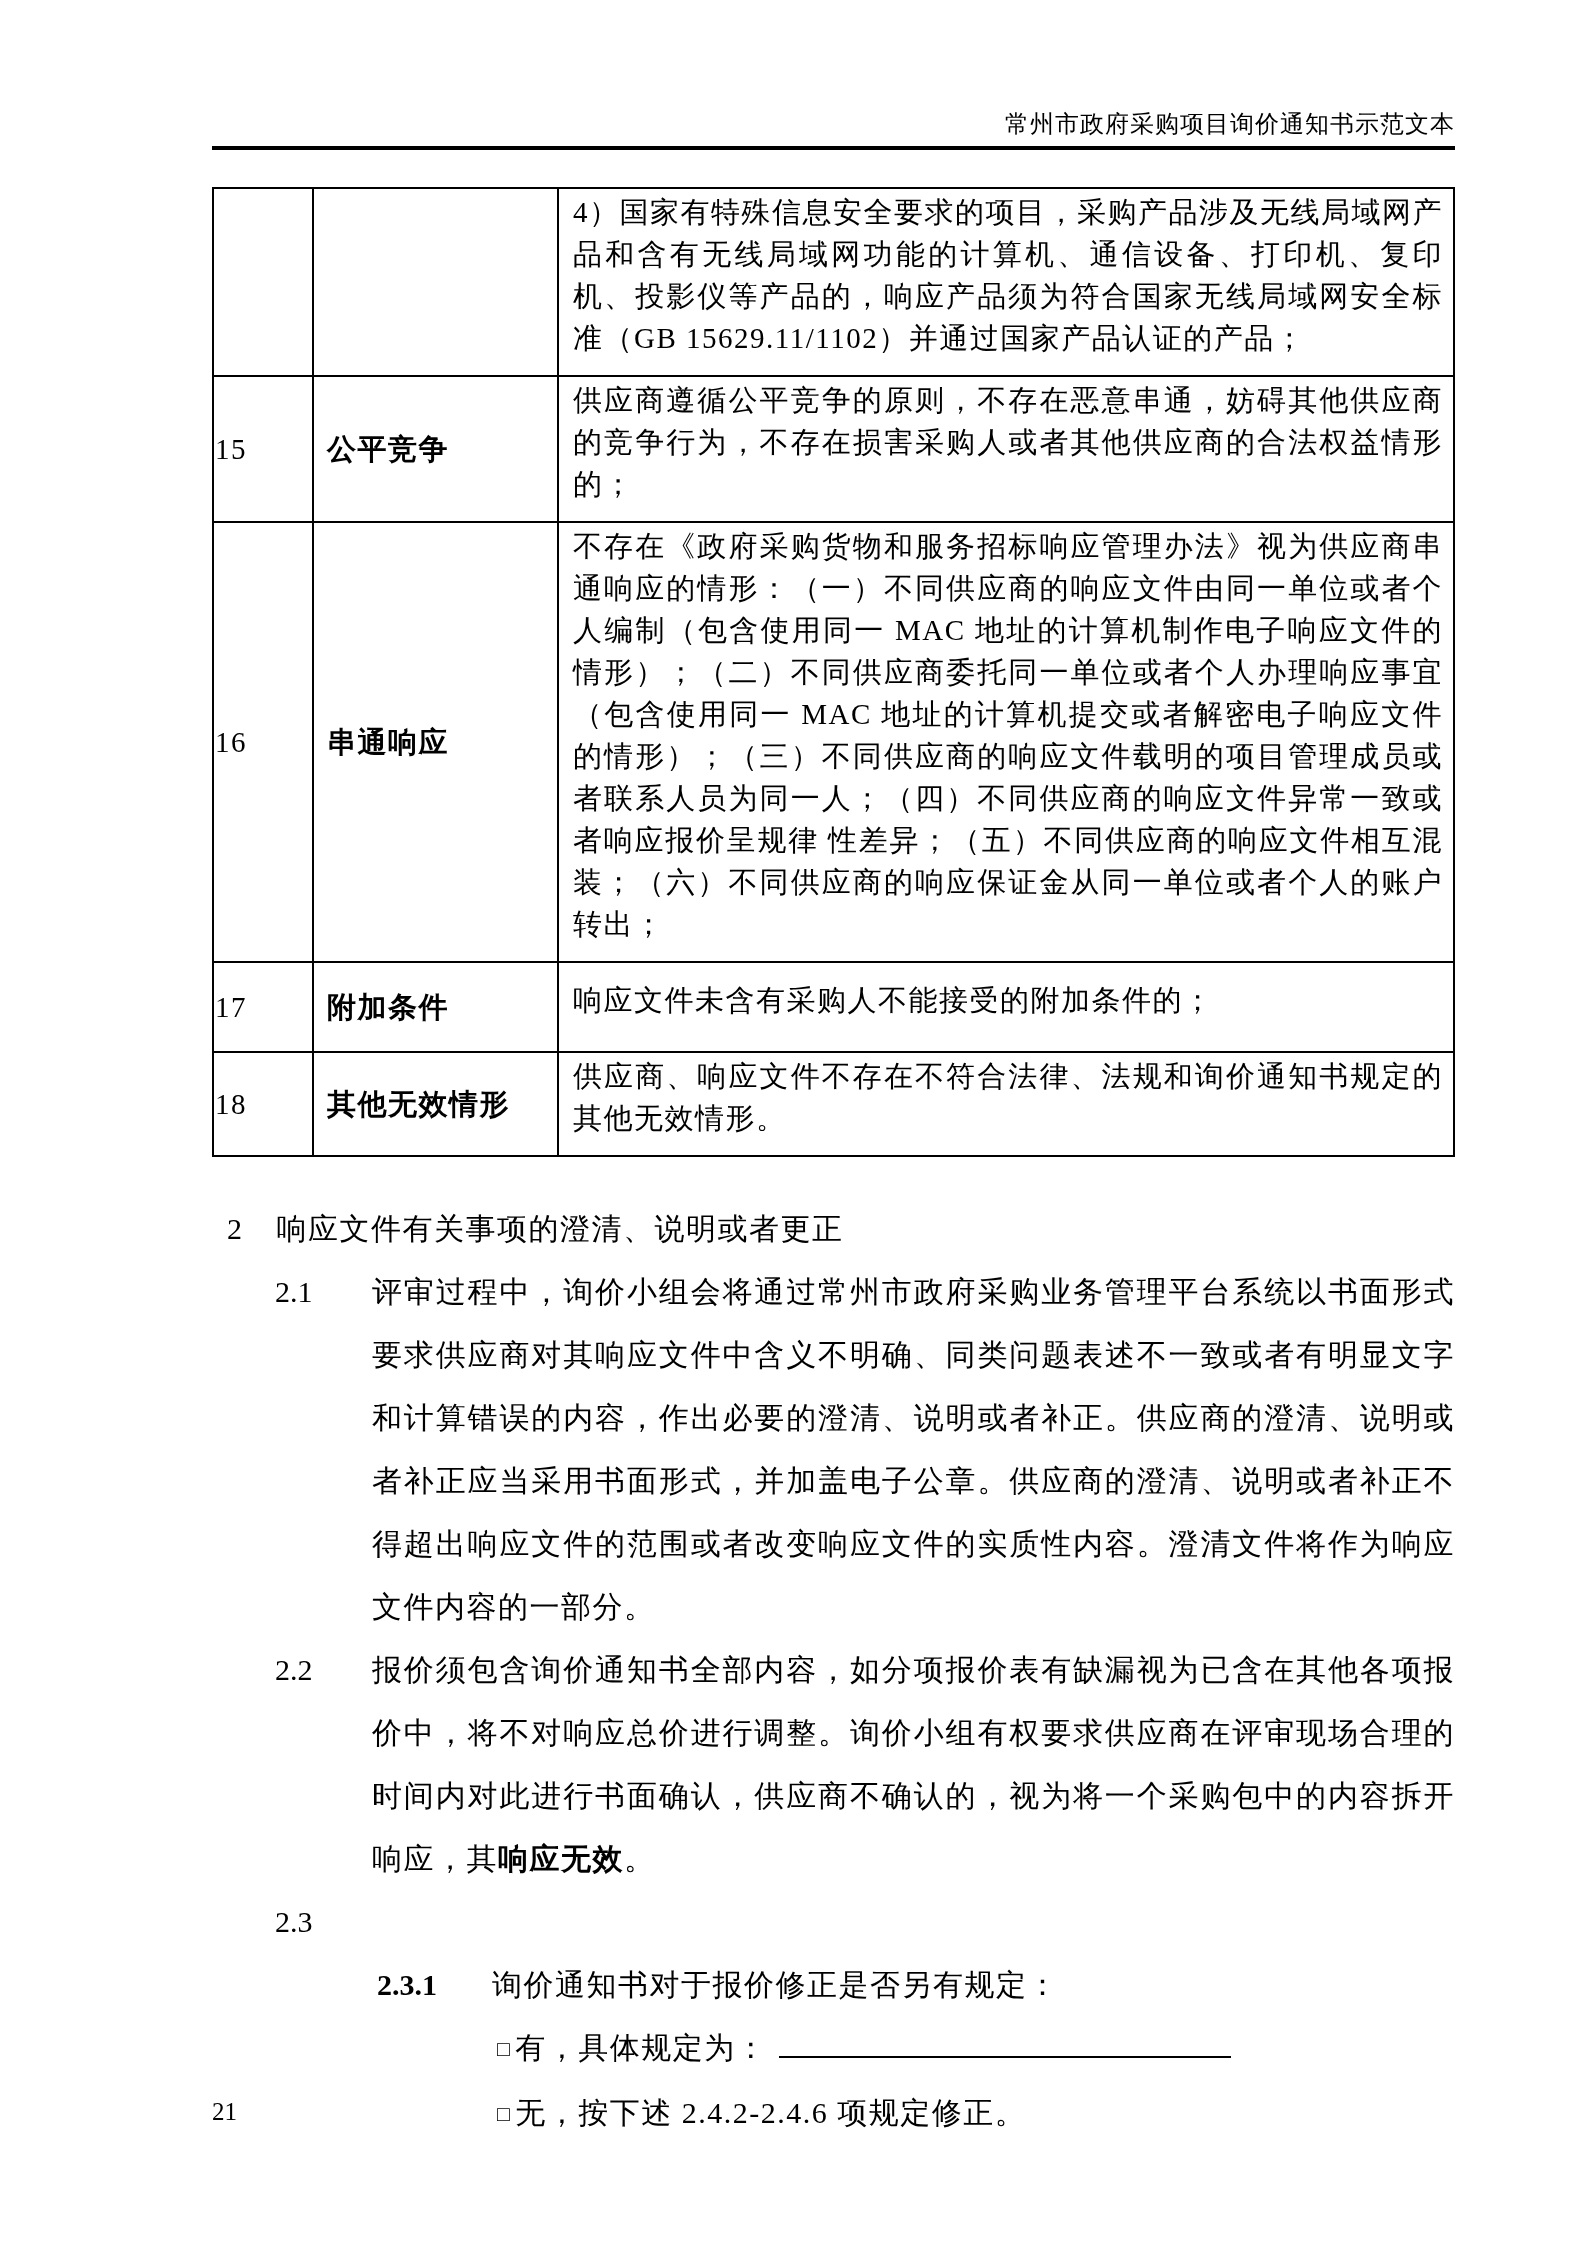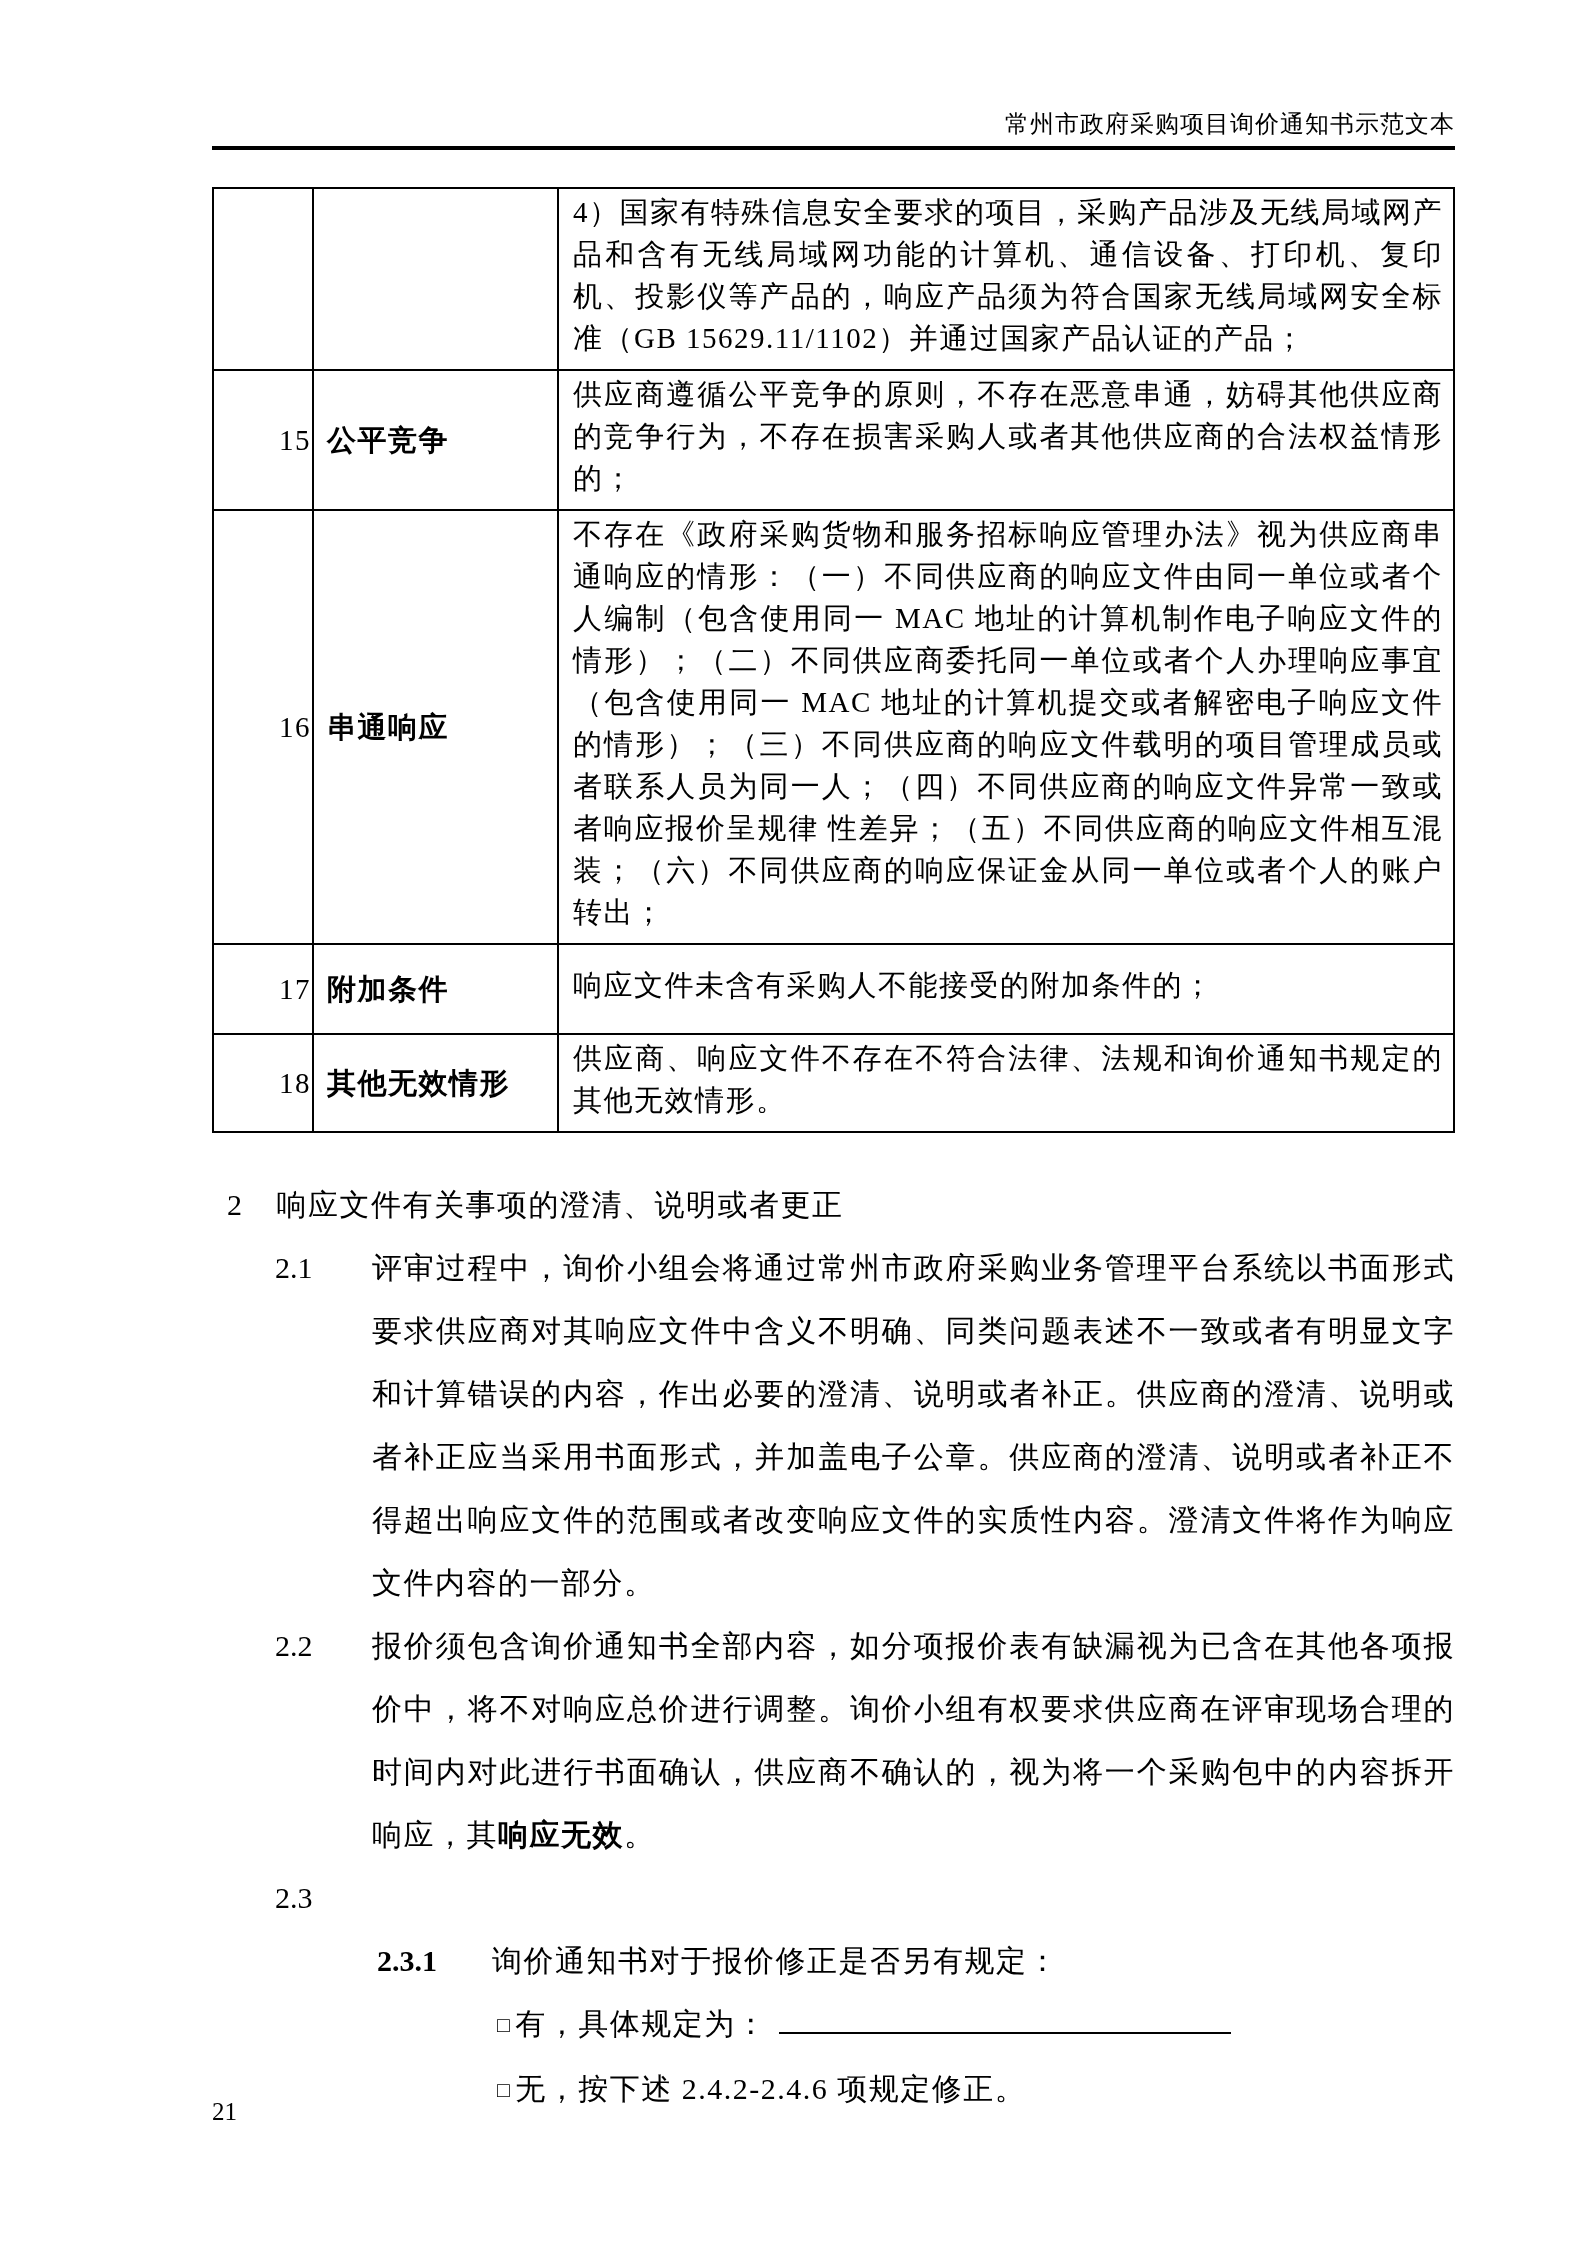--- a/index.html
+++ b/index.html
@@ -33,23 +33,23 @@
     width:100%;
     table-layout:fixed;
     font-size:29px;
     line-height:42px;
   }
   table.doc-table td{
     border:2px solid #000;
     vertical-align:middle;
     letter-spacing:1.5px;
   }
-  td.cell-num{width:100px;text-align:right;letter-spacing:0;margin-top:32px;}
+  td.cell-num{width:100px;text-align:left;letter-spacing:0;margin-top:32px;}
   td.cell-label{width:245px;padding-left:13px;font-weight:bold;}
-  td.cell-body{padding:2px 10px 10px 14px;text-align:justify;}
+  td.cell-body{padding:2px 10px 16px 14px;text-align:justify;}
   tr.r-tall td.cell-body{vertical-align:top;}
 
   
   .sec{
     margin-top:40px;
     font-size:30px;
     line-height:63px;
     letter-spacing:1.5px;
   }
   .sec-heading{display:flex;}

